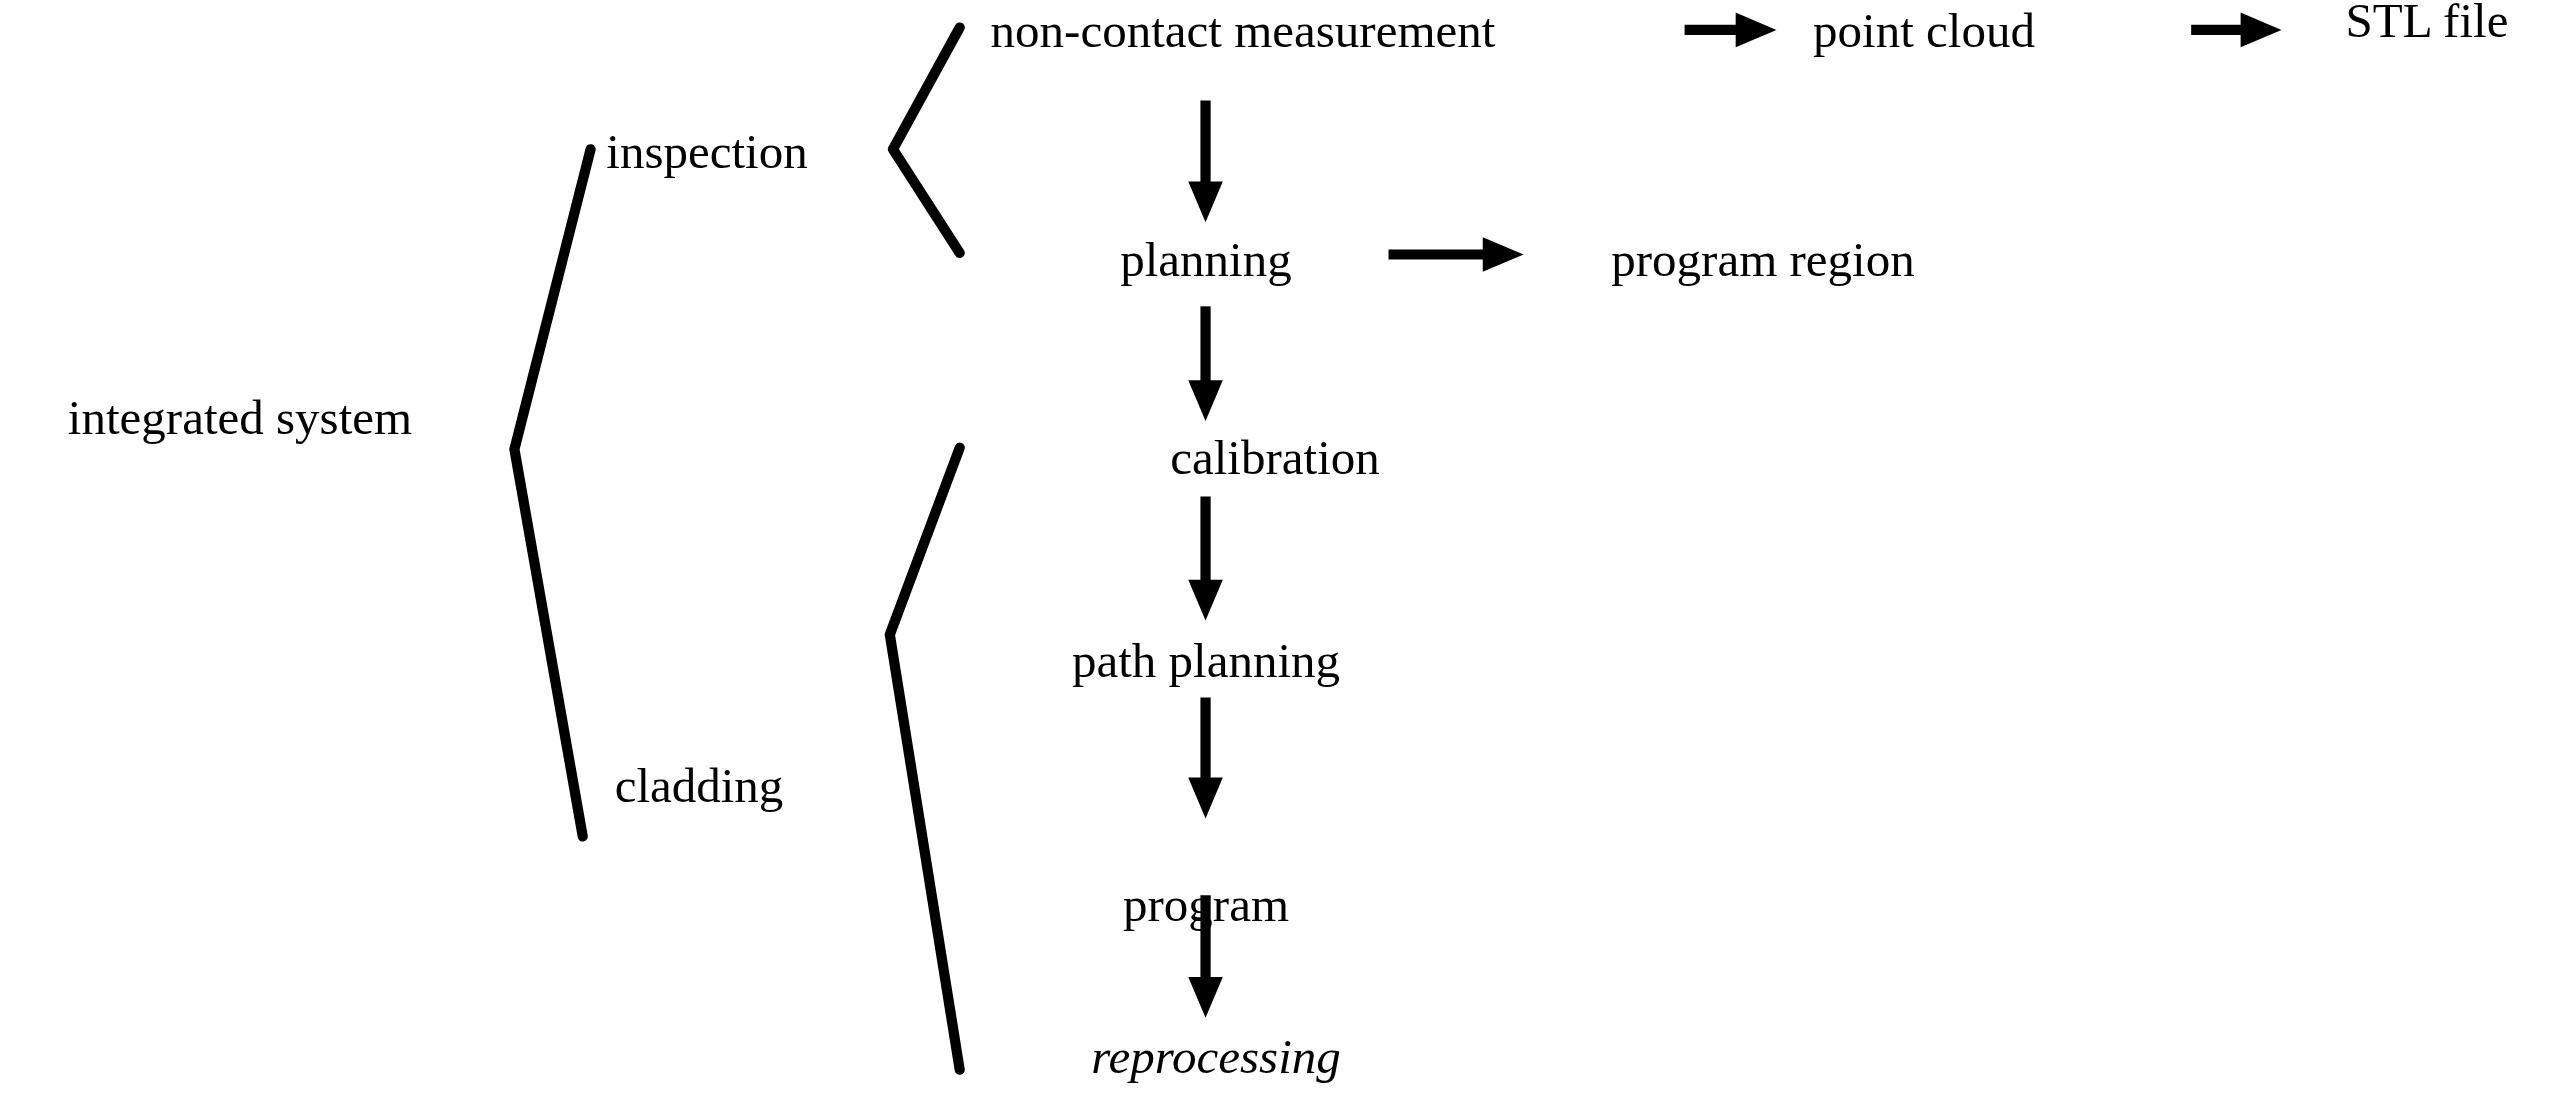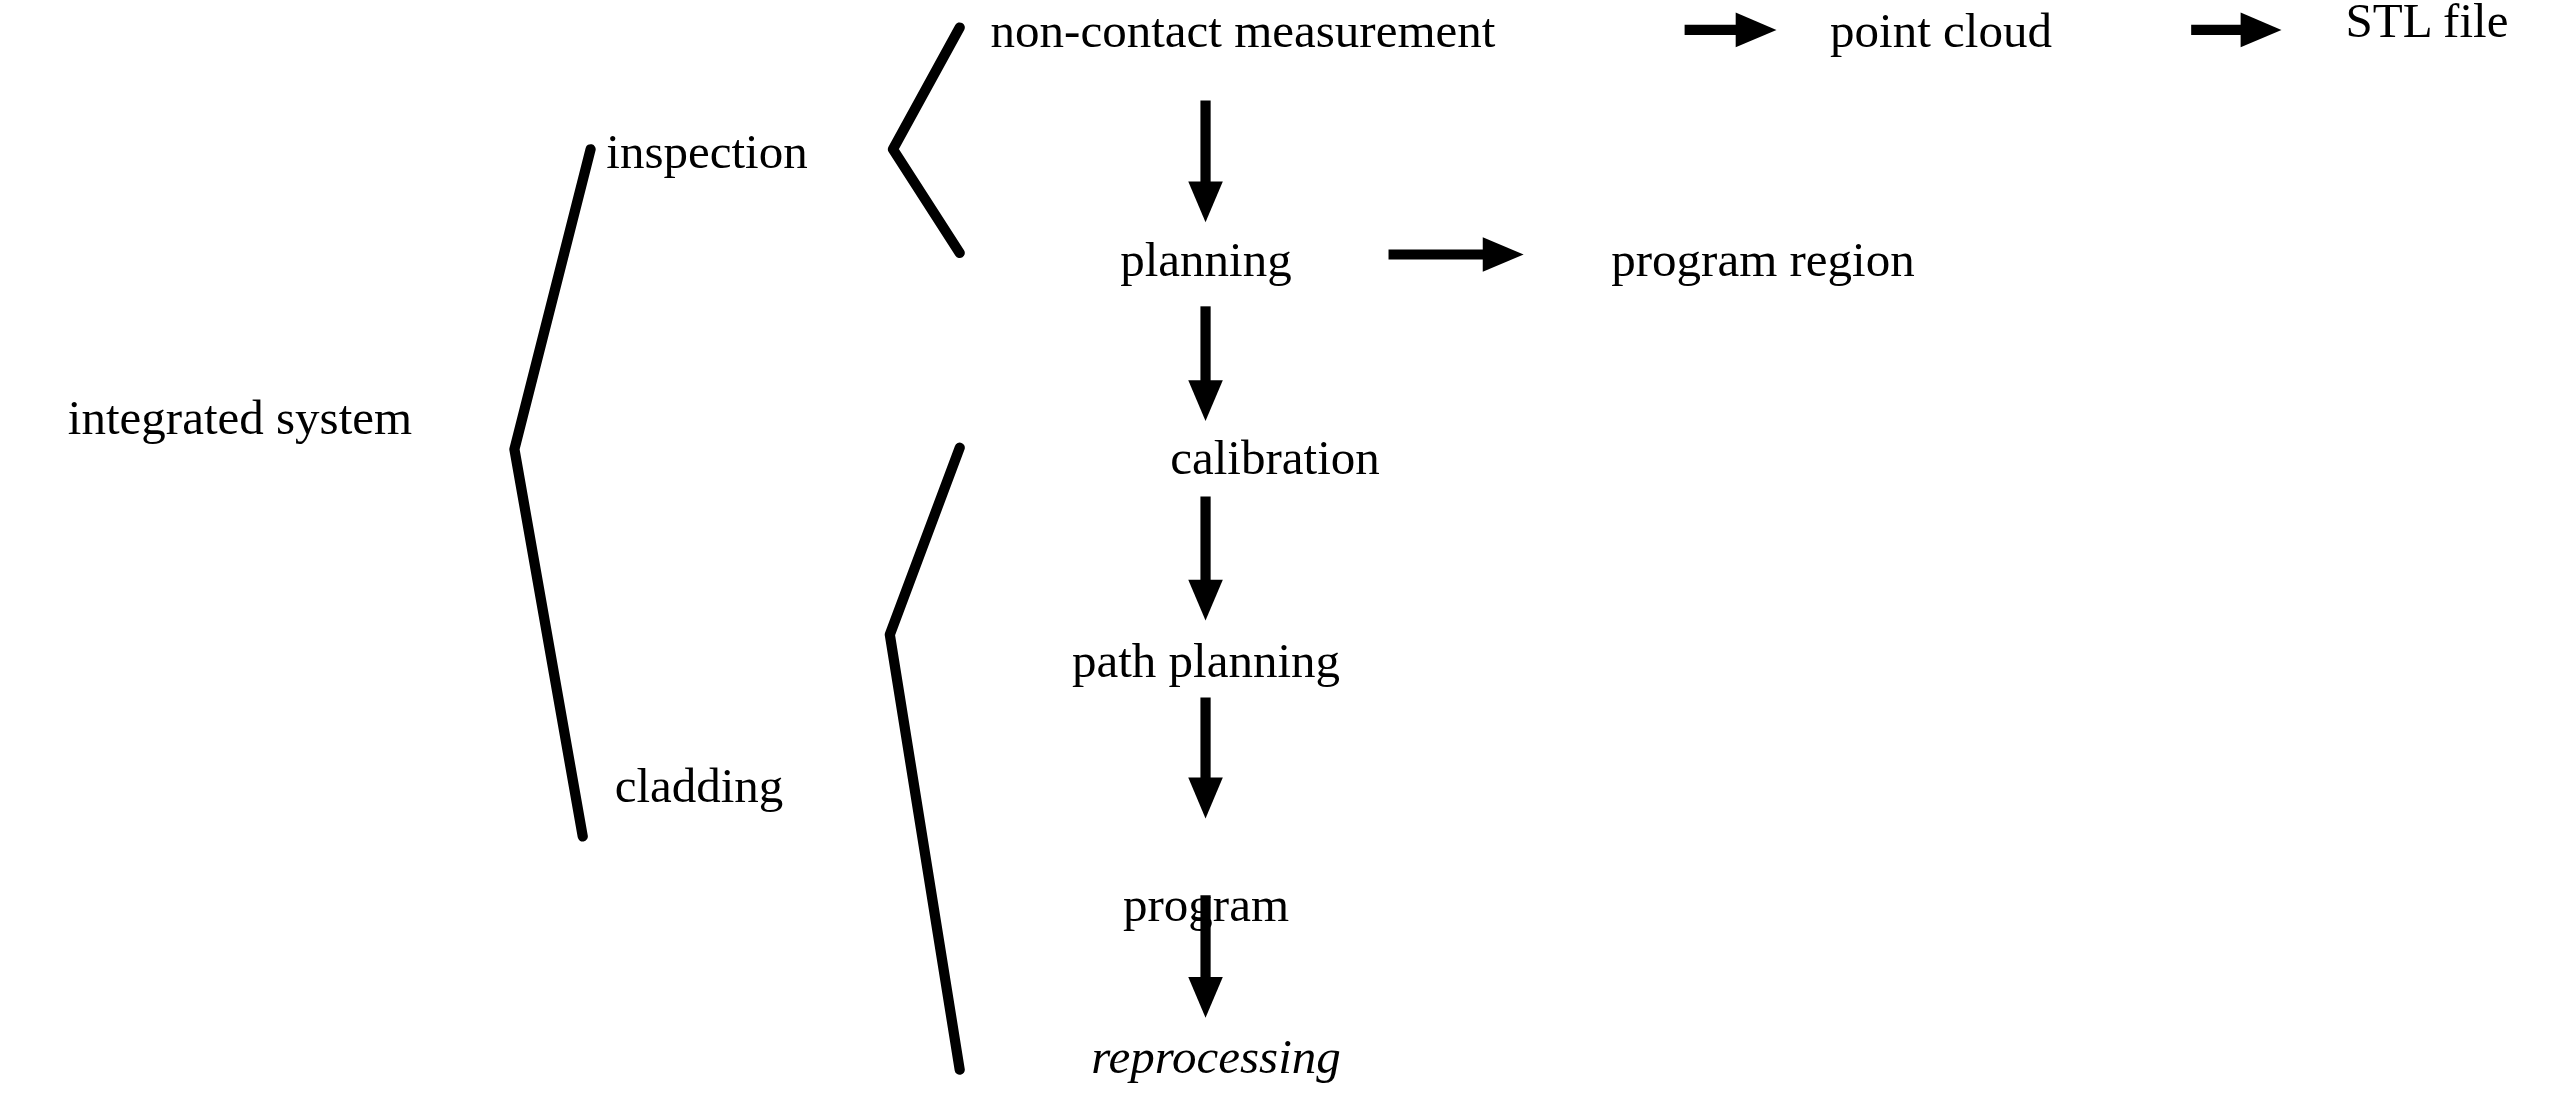--- a/index.html
+++ b/index.html
@@ -84,21 +84,21 @@
           <line x1="1535" y1="1140" x2="1535" y2="1250" stroke="#000000" stroke-width="13" stroke-linecap="butt"></line>
           <polygon points="1535,1296 1513,1244 1557,1244" fill="#000000"></polygon>
         </g>
       </g>
   </svg>
 
   <div class="node-label" style="left: 240px; top: 417px;">integrated system</div>
   <div class="node-label" style="left: 707px; top: 151px;">inspection</div>
   <div class="node-label" style="left: 699px; top: 785px;">cladding</div>
   <div class="node-label" style="left: 1243px; top: 30px;">non-contact measurement</div>
-  <div class="node-label" style="left: 1924px; top: 30px; margin-left: 17px;">point cloud</div>
+  <div class="node-label" style="left: 1924px; top: 30px;">point cloud</div>
   <div class="node-label" style="left: 2427px; top: 20px;">STL file</div>
   <div class="node-label" style="left: 1206px; top: 259px;">planning</div>
   <div class="node-label" style="left: 1763px; top: 259px;">program region</div>
   <div class="node-label" style="left: 1275px; top: 457px;">calibration</div>
   <div class="node-label" style="left: 1206px; top: 660px; text-align: center;">path planning</div>
   <div class="node-label" style="left: 1206px; top: 856px; margin-top: 48px;">program</div>
   <div class="node-label" style="left: 1216px; top: 1056px; font-style: italic;">reprocessing</div>
 
 </div>
 

